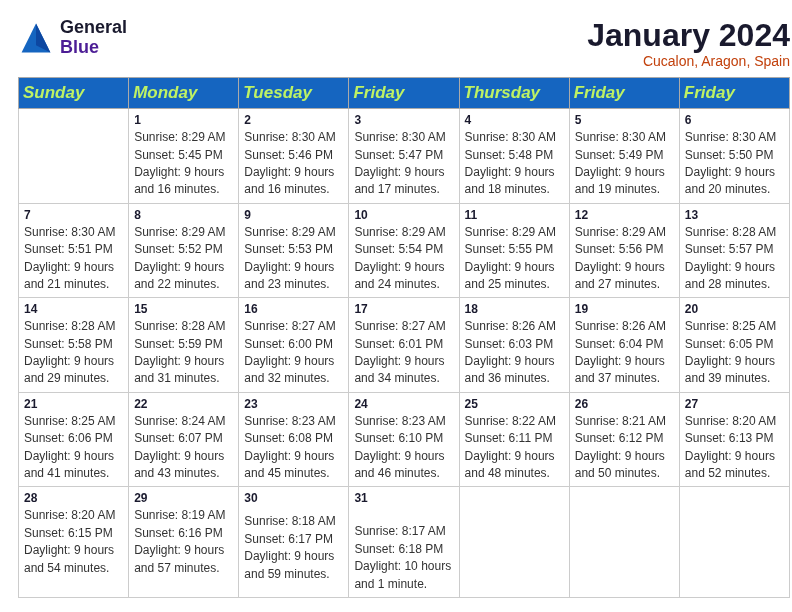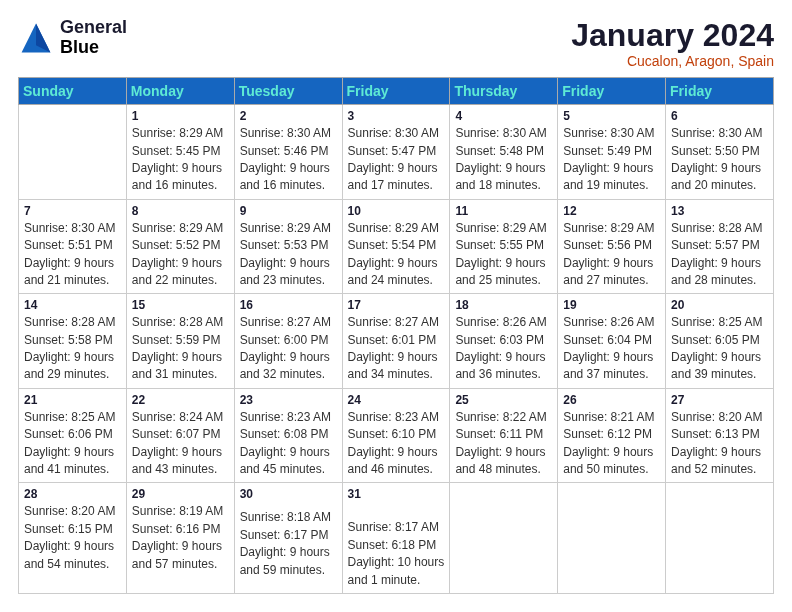--- a/index.html
+++ b/index.html
@@ -7,21 +7,21 @@
       font-family: Arial, sans-serif;
       background: #fff;
       width: 792px;
       min-height: 612px;
       padding: 0;
     }
     .page {
       width: 792px;
       min-height: 612px;
       background: #fff;
-      padding: 18px 18px 10px 18px;
+      padding: 18px 2px 10px 18px;
     }
     .header {
       display: flex;
       justify-content: space-between;
       align-items: flex-start;
       margin-bottom: 8px;
     }
     .logo {
       display: flex;
       align-items: center;
@@ -33,21 +33,21 @@
       line-height: 1.1;
     }
     .logo-general {
       font-size: 18px;
       font-weight: bold;
       color: #1a1a2e;
     }
     .logo-blue {
       font-size: 18px;
       font-weight: bold;
-      color: #000000;
+      color: #4c1d95;
     }
     .logo-icon {
       width: 36px;
       height: 36px;
     }
     .title-block {
       text-align: right;
     }
     .calendar-title {
       font-size: 32px;
@@ -59,26 +59,27 @@
       font-size: 14px;
       color: #c2410c;
     }
     .calendar {
       width: 100%;
       border-collapse: collapse;
       table-layout: fixed;
     }
     .calendar th {
       background: #1565c0;
-      color: #5eead4;
-      font-size: 14px;
+      color: #bef264;
+      font-size: 17px;
       font-weight: bold;
       padding: 5px 4px;
       text-align: left;
       border: 1px solid #aaa;
+      font-style: italic;
     }
     .calendar td {
       border: 1px solid #ccc;
       vertical-align: top;
       padding: 4px 5px;
       font-size: 10.5px;
       color: #333;
       height: 88px;
       background: #fff;
     }

